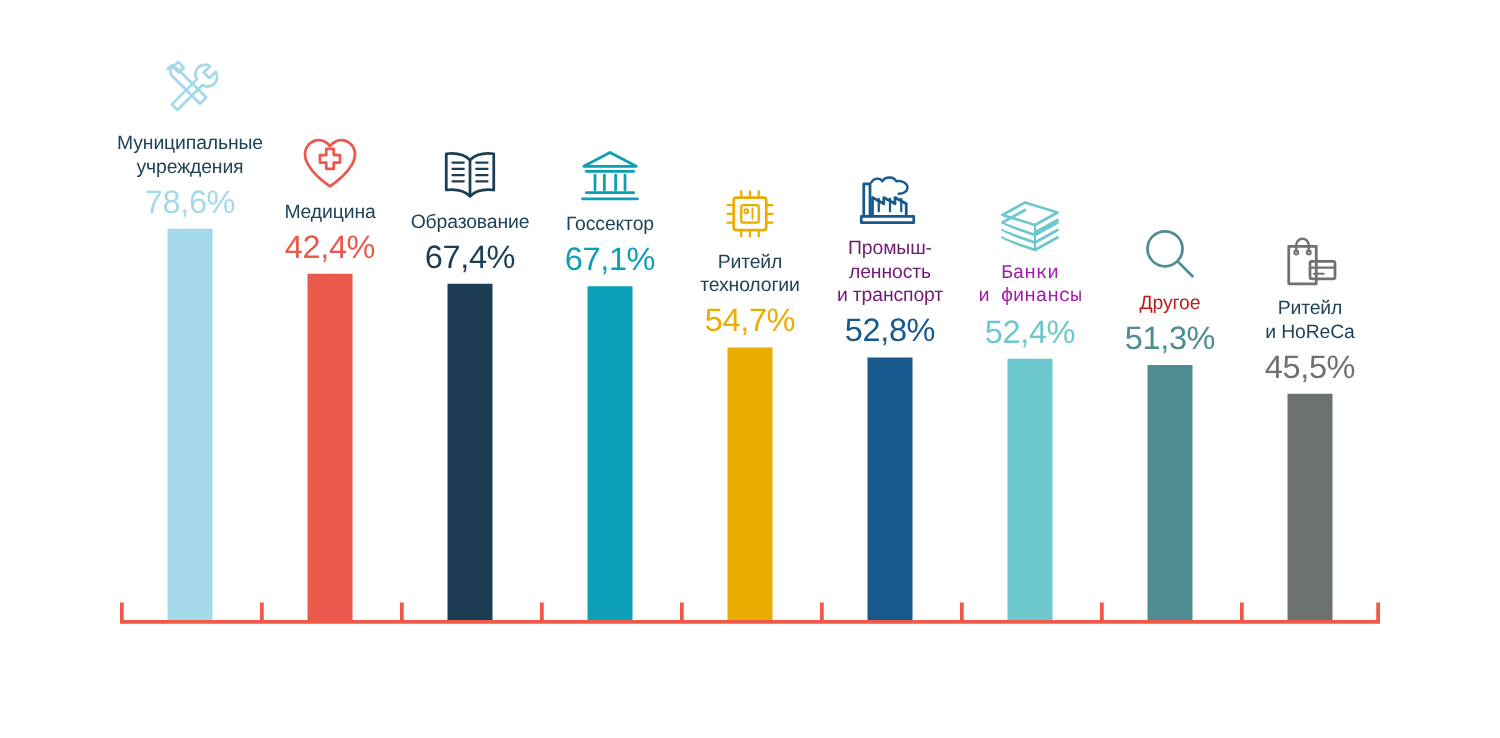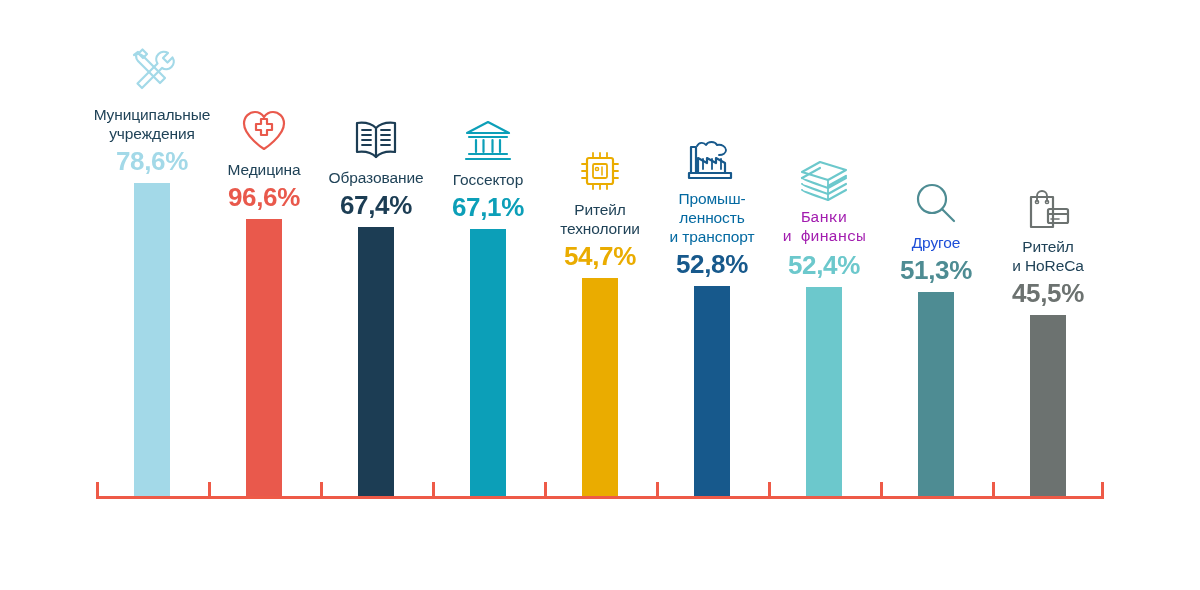--- a/index.html
+++ b/index.html
@@ -45,21 +45,21 @@
     line-height: 19px;
     text-align: center;
     color: #1F4257;
     white-space: pre-line;
     margin-bottom: 3px;
     letter-spacing: -0.1px;
   }
   .value-label {
     font-size: 26px;
     line-height: 30px;
-    font-weight: bold;
+    font-weight: normal;
     text-align: center;
     margin-bottom: 7px;
     letter-spacing: -0.3px;
   }
   .bar {
     width: 36px;
     border-radius: 0;
   }
   
   .axis-line {
@@ -97,21 +97,21 @@
         <div class="bar" style="background: rgb(163, 217, 232); height: 314.4px;"></div>
       </div>
       <div class="col" style="left: 208px;">
         <span class="icon-wrap"><svg width="48" height="46" viewBox="0 0 48 46">
             <g fill="none" stroke="#E9594C" stroke-width="2.2" stroke-linecap="round" stroke-linejoin="round">
               <path d="M24 41C24 41 4 28 4 15.5 4 8.5 9.5 4 15 4c4 0 7 2.2 9 5 2-2.8 5-5 9-5 5.5 0 11 4.5 11 11.5C44 28 24 41 24 41z"></path>
               <path d="M21 11h6v5h5v6h-5v5h-6v-5h-5v-6h5z"></path>
             </g>
           </svg></span>
         <div class="cat-label" style="color: rgb(31, 66, 87);">Медицина</div>
-        <div class="value-label" style="color: rgb(233, 89, 76);">96,6%</div>
+        <div class="value-label" style="color: rgb(233, 89, 76);">42,4%</div>
         <div class="bar" style="background: rgb(233, 89, 76); height: 278px;"></div>
       </div>
       <div class="col" style="left: 320px;">
         <span class="icon-wrap"><svg width="48" height="46" viewBox="0 0 48 46">
             <g fill="none" stroke="#1C3D54" stroke-width="2.2" stroke-linecap="round" stroke-linejoin="round">
               <path d="M24 12C20 8 13 6 5 7v29c8-1 15 1 19 5 4-4 11-6 19-5V7c-8-1-15 1-19 5z"></path>
               <path d="M24 12v29"></path>
               <path d="M10 14h9M10 19h9M10 24h9M10 29h9M29 14h9M29 19h9M29 24h9M29 29h9" stroke-width="1.8"></path>
             </g>
           </svg></span>
@@ -151,21 +151,21 @@
       <div class="col" style="left: 656px;">
         <span class="icon-wrap"><svg width="54" height="48" viewBox="0 0 54 48">
             <g fill="none" stroke="#17598C" stroke-width="2.2" stroke-linecap="round" stroke-linejoin="round">
               <path d="M6 38V12h5v26"></path>
               <path d="M13 38V23l9 5v-5l9 5v-5l9 5v10"></path>
               <path d="M4 38h42v5H4z"></path>
               <path d="M18 24v10M27 24v10M36 24v10" stroke-width="1.8"></path>
               <path d="M12 11c2-4 7-4 9-1 2-4 9-4 11 0 5-1 9 2 9 5 0 3-3 5-7 5" stroke-width="1.9"></path>
             </g>
           </svg></span>
-        <div class="cat-label" style="color: #0369a1;">Промыш-
+        <div class="cat-label" style="color: #701a75;">Промыш-
 ленность
 и транспорт</div>
         <div class="value-label" style="color: rgb(23, 89, 140); text-align: center;">52,8%</div>
         <div class="bar" style="background: rgb(23, 89, 140); height: 211.2px;"></div>
       </div>
       <div class="col" style="left: 768px;">
         <span class="icon-wrap"><svg width="52" height="44" viewBox="0 0 52 44">
             <g fill="none" stroke="#6CC8CC" stroke-width="2.2" stroke-linecap="round" stroke-linejoin="round">
               <path d="M4 13 L22 3 L48 11 L30 21 Z"></path>
               <path d="M4 19 L22 9M30 27 L48 17"></path>
@@ -180,21 +180,21 @@
         <div class="value-label" style="color: rgb(108, 200, 204);">52,4%</div>
         <div class="bar" style="background: rgb(108, 200, 204); height: 209.6px;"></div>
       </div>
       <div class="col" style="left: 880px;">
         <span class="icon-wrap"><svg width="46" height="46" viewBox="0 0 46 46">
             <g fill="none" stroke="#4E8C93" stroke-width="2.2" stroke-linecap="round" stroke-linejoin="round">
               <circle cx="19" cy="18" r="14"></circle>
               <path d="M29.5 28.5 L41 40"></path>
             </g>
           </svg></span>
-        <div class="cat-label" style="color: #1d4ed8;">Другое</div>
+        <div class="cat-label" style="color: #b91c1c;">Другое</div>
         <div class="value-label" style="color: rgb(78, 140, 147);">51,3%</div>
         <div class="bar" style="background: rgb(78, 140, 147); height: 205.2px;"></div>
       </div>
       <div class="col" style="left: 992px;">
         <span class="icon-wrap"><svg width="48" height="46" viewBox="0 0 48 46">
             <g fill="none" stroke="#6C7270" stroke-width="2.2" stroke-linecap="round" stroke-linejoin="round">
               <path d="M7 12h22v30H7z"></path>
               <path d="M13 16v-5a5 5 0 0 1 10 0v5" stroke-width="1.9"></path>
               <circle cx="13" cy="17" r="1.6" stroke-width="1.5"></circle>
               <circle cx="23" cy="17" r="1.6" stroke-width="1.5"></circle>

